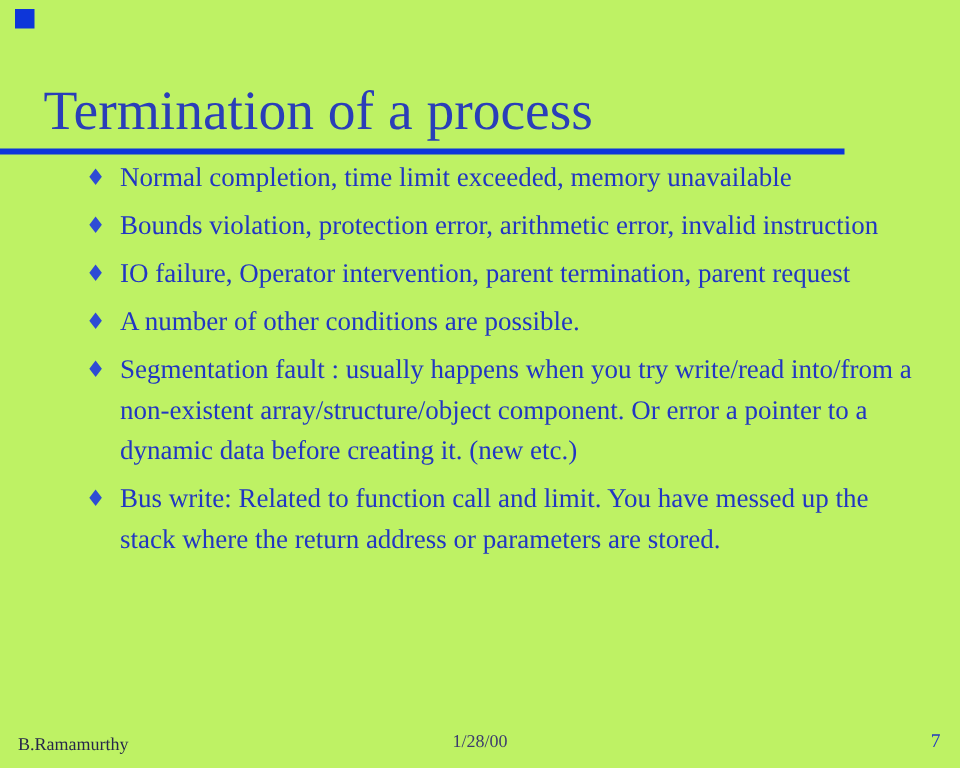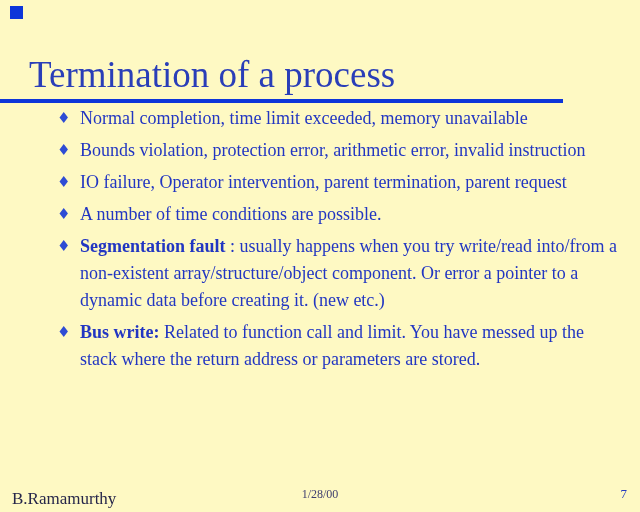--- a/index.html
+++ b/index.html
@@ -4,21 +4,21 @@
 <style>
   html, body {
     margin: 0;
     padding: 0;
     background: #ffffff;
   }
   .slide {
     position: relative;
     width: 640px;
     height: 512px;
-    background: #fef9c3;
+    background: #bef264;
     overflow: hidden;
     font-family: "Liberation Serif", "DejaVu Serif", serif;
   }
   .corner-square {
     position: absolute;
     left: 10px;
     top: 6px;
     width: 13px;
     height: 13px;
     background: #0d36d9;
@@ -65,36 +65,36 @@
     color: #2e4cd4;
     font-family: "DejaVu Sans", sans-serif;
   }
   .bullet-text {
     flex: 1 1 auto;
     font-size: 18px;
     line-height: 27px;
     color: #2236c2;
   }
   .bullet-text b {
-    font-weight: bold;
+    font-weight: normal;
     color: #2236c2;
   }
   .footer {
     position: absolute;
     left: 0;
     top: 485px;
     width: 640px;
     height: 20px;
     z-index: 1;
   }
   .footer-author {
     position: absolute;
     left: 12px;
     top: 4px;
-    font-size: 17px;
+    font-size: 12px;
     color: #26264a;
   }
   .footer-date {
     position: absolute;
     left: 0;
     top: 2px;
     width: 100%;
     text-align: center;
     font-size: 12px;
     color: #3c3c6e;
@@ -126,21 +126,21 @@
     <li class="bullet">
       <span class="bullet-marker">♦</span>
       <span class="bullet-text"><b></b><span>Bounds violation, protection error, arithmetic error, invalid instruction</span></span>
     </li>
     <li class="bullet">
       <span class="bullet-marker">♦</span>
       <span class="bullet-text"><b></b><span>IO failure, Operator intervention, parent termination, parent request</span></span>
     </li>
     <li class="bullet">
       <span class="bullet-marker">♦</span>
-      <span class="bullet-text"><b></b><span>A number of time conditions are possible.</span></span>
+      <span class="bullet-text"><b></b><span>A number of other conditions are possible.</span></span>
     </li>
     <li class="bullet">
       <span class="bullet-marker">♦</span>
       <span class="bullet-text"><b>Segmentation fault</b><span> : usually happens when you try write/read into/from a non-existent array/structure/object component. Or error a pointer to a dynamic data before creating it. (new etc.)</span></span>
     </li>
     <li class="bullet">
       <span class="bullet-marker">♦</span>
       <span class="bullet-text"><b>Bus write:</b><span> Related to function call and limit. You have messed up the stack where the return address or parameters are stored.</span></span>
     </li>
   </ul>

